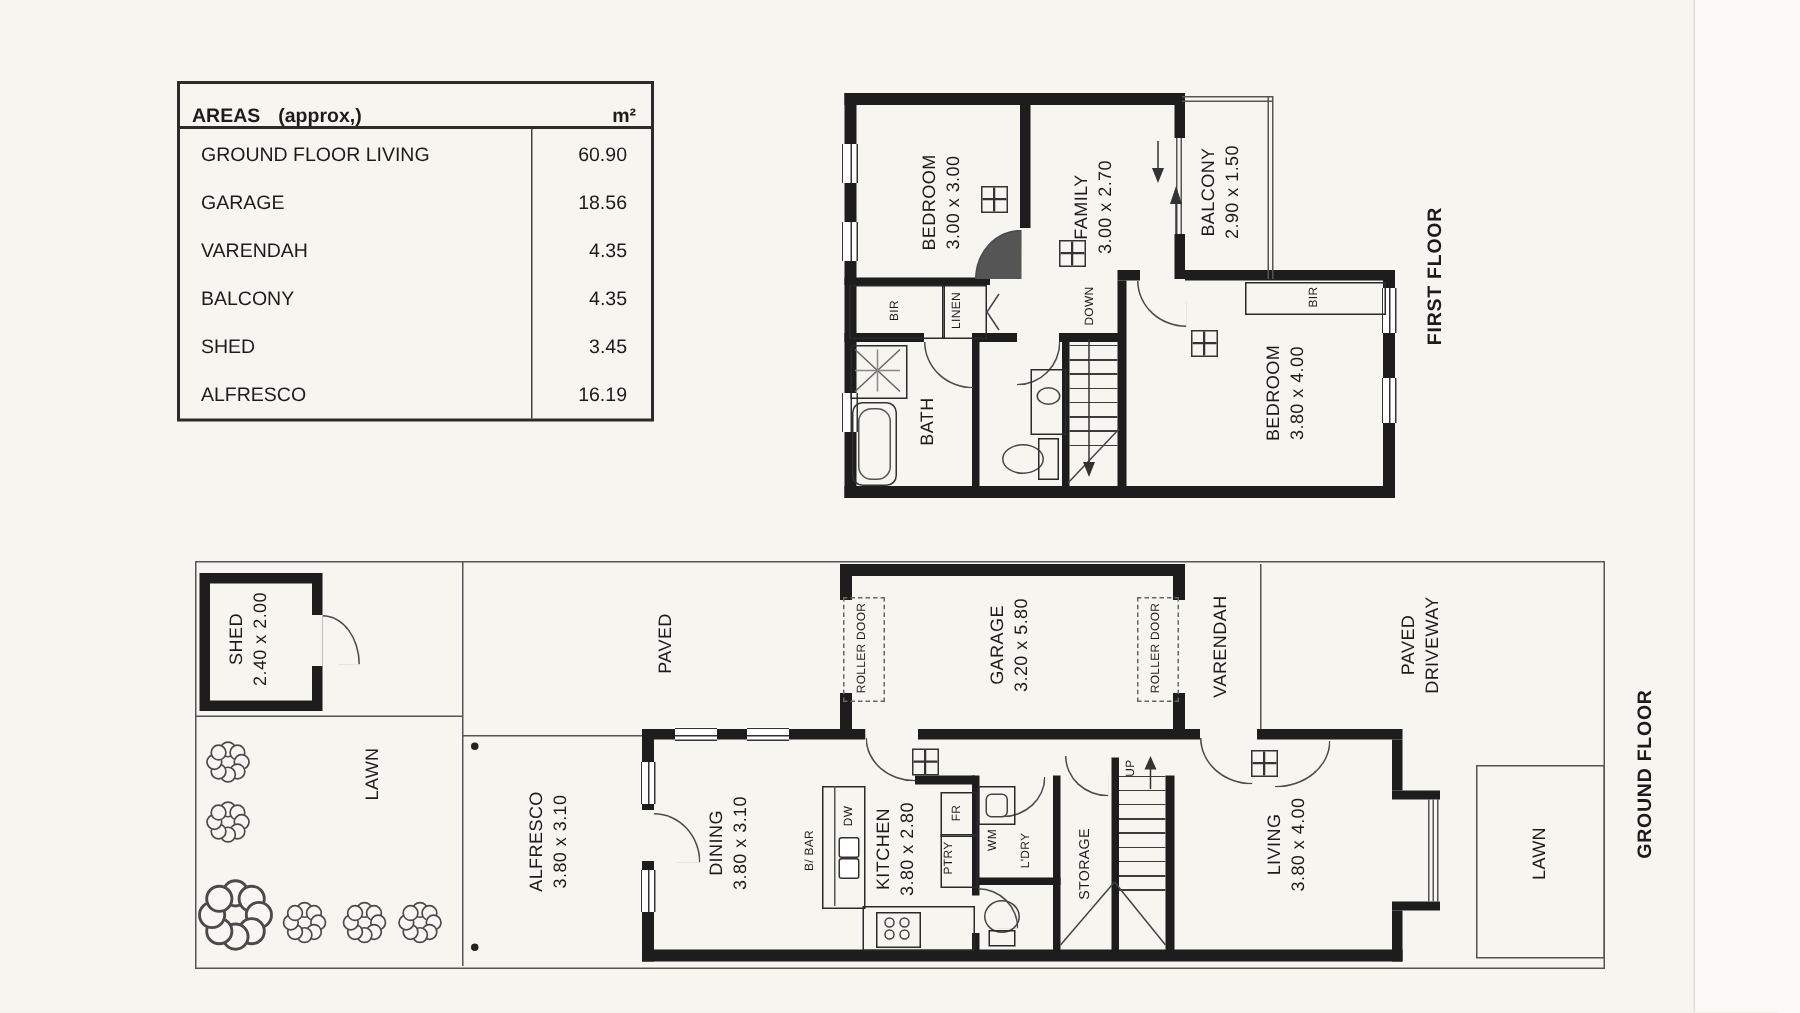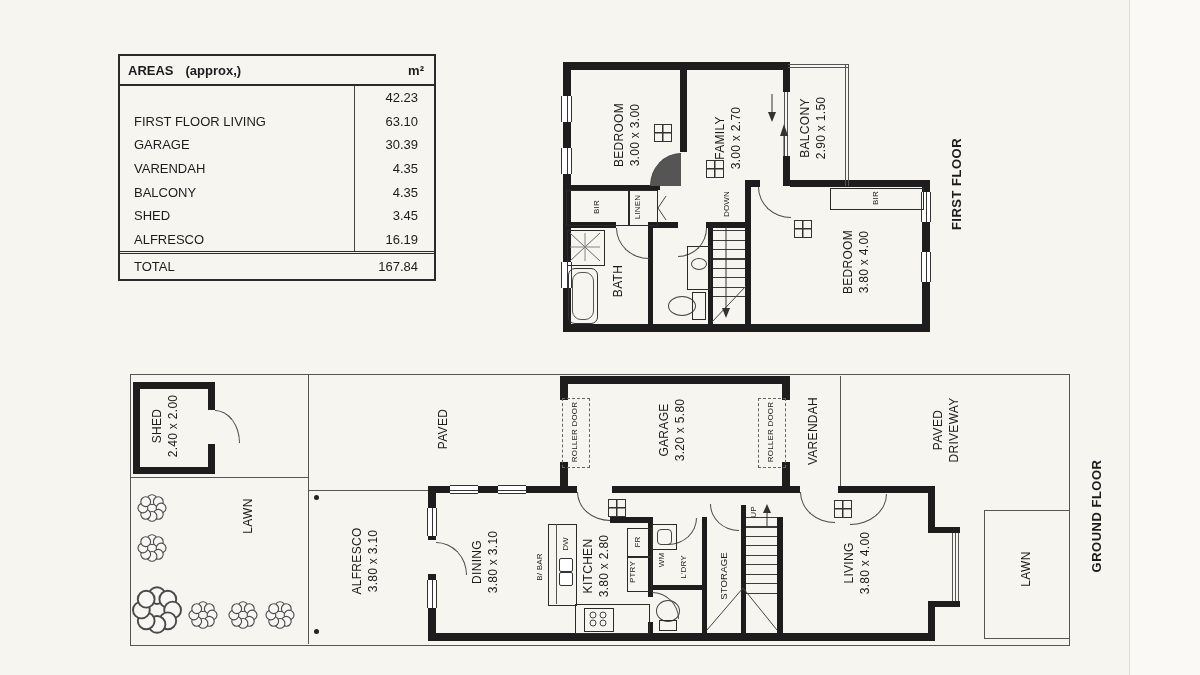--- a/index.html
+++ b/index.html
@@ -36,21 +36,21 @@
   .xs{font-size:8px;letter-spacing:.2px;}
   .cap{font-weight:700;font-size:13px;letter-spacing:.5px;}
   
   .tub{position:absolute;border:1.5px solid #333;border-radius:7px;}
   .tub:after{content:'';position:absolute;inset:3px;border:1px solid #555;border-radius:9px;}
   .basin{position:absolute;border:1px solid #444;border-radius:50%;}
   .sink{position:absolute;border:1px solid #333;border-radius:2px;background:#fff;}
   .wm-in{position:absolute;inset:4px;border:1px solid #444;border-radius:4px;}
   
   .areas{position:absolute;border:2px solid #2b2b2b;display:flex;flex-direction:column;font-size:13px;}
-  .a-head{height:28px;display:flex;align-items:center;border-bottom:2px solid #2b2b2b;font-weight:700;}
+  .a-head{height:28px;display:flex;align-items:flex-end;border-bottom:2px solid #2b2b2b;font-weight:700;}
   .a-title{padding-left:8px;}
   .a-sub{padding-left:12px;}
   .a-unit{margin-left:auto;padding-right:10px;}
   .a-body{flex:1;display:flex;flex-direction:column;position:relative;}
   .a-body:after{content:'';position:absolute;left:234px;top:0;bottom:0;width:1px;background:#444;}
   .a-row{flex:1;display:flex;align-items:center;}
   .a-label{width:220px;padding-left:14px;}
   .a-value{flex:1;text-align:right;padding-right:16px;}
   .a-total{height:25px;display:flex;align-items:center;border-top:3px double #2b2b2b;}
   svg.abs{overflow:visible;}
@@ -78,51 +78,44 @@
   <section>
     <div class="areas" style="left:118px;top:54px;width:314px;height:223px;">
       <div class="a-head">
         <span class="a-title">AREAS</span>
         <span class="a-sub">(approx,)</span>
         <span class="a-unit">m²</span>
       </div>
       <div class="a-body">
 
       <div class="a-row">
-          <span class="a-value">42.23</span>
-        </div>
-          <div class="a-row">
-          <span class="a-label">FIRST FLOOR LIVING</span>
-          <span class="a-value">63.10</span>
+          <span class="a-label">GROUND FLOOR LIVING</span>
+          <span class="a-value">60.90</span>
         </div>
           <div class="a-row">
           <span class="a-label">GARAGE</span>
-          <span class="a-value">30.39</span>
+          <span class="a-value">18.56</span>
         </div>
           <div class="a-row">
           <span class="a-label">VARENDAH</span>
           <span class="a-value">4.35</span>
         </div>
           <div class="a-row">
           <span class="a-label">BALCONY</span>
           <span class="a-value">4.35</span>
         </div>
           <div class="a-row">
           <span class="a-label">SHED</span>
           <span class="a-value">3.45</span>
         </div>
           <div class="a-row">
           <span class="a-label">ALFRESCO</span>
           <span class="a-value">16.19</span>
         </div>
         </div>
-      <div class="a-total">
-        <span class="a-label">TOTAL</span>
-        <span class="a-value">167.84</span>
-      </div>
     </div>
   </section>
 
   <section>
 
     <div class="w" style="left:563px;top:62px;width:227px;height:8px"></div>
     <div class="w" style="left:563px;top:62px;width:8px;height:270px"></div>
     <div class="w" style="left:563px;top:324px;width:367px;height:8px"></div>
     <div class="w" style="left:922px;top:180px;width:8px;height:152px"></div>
 

